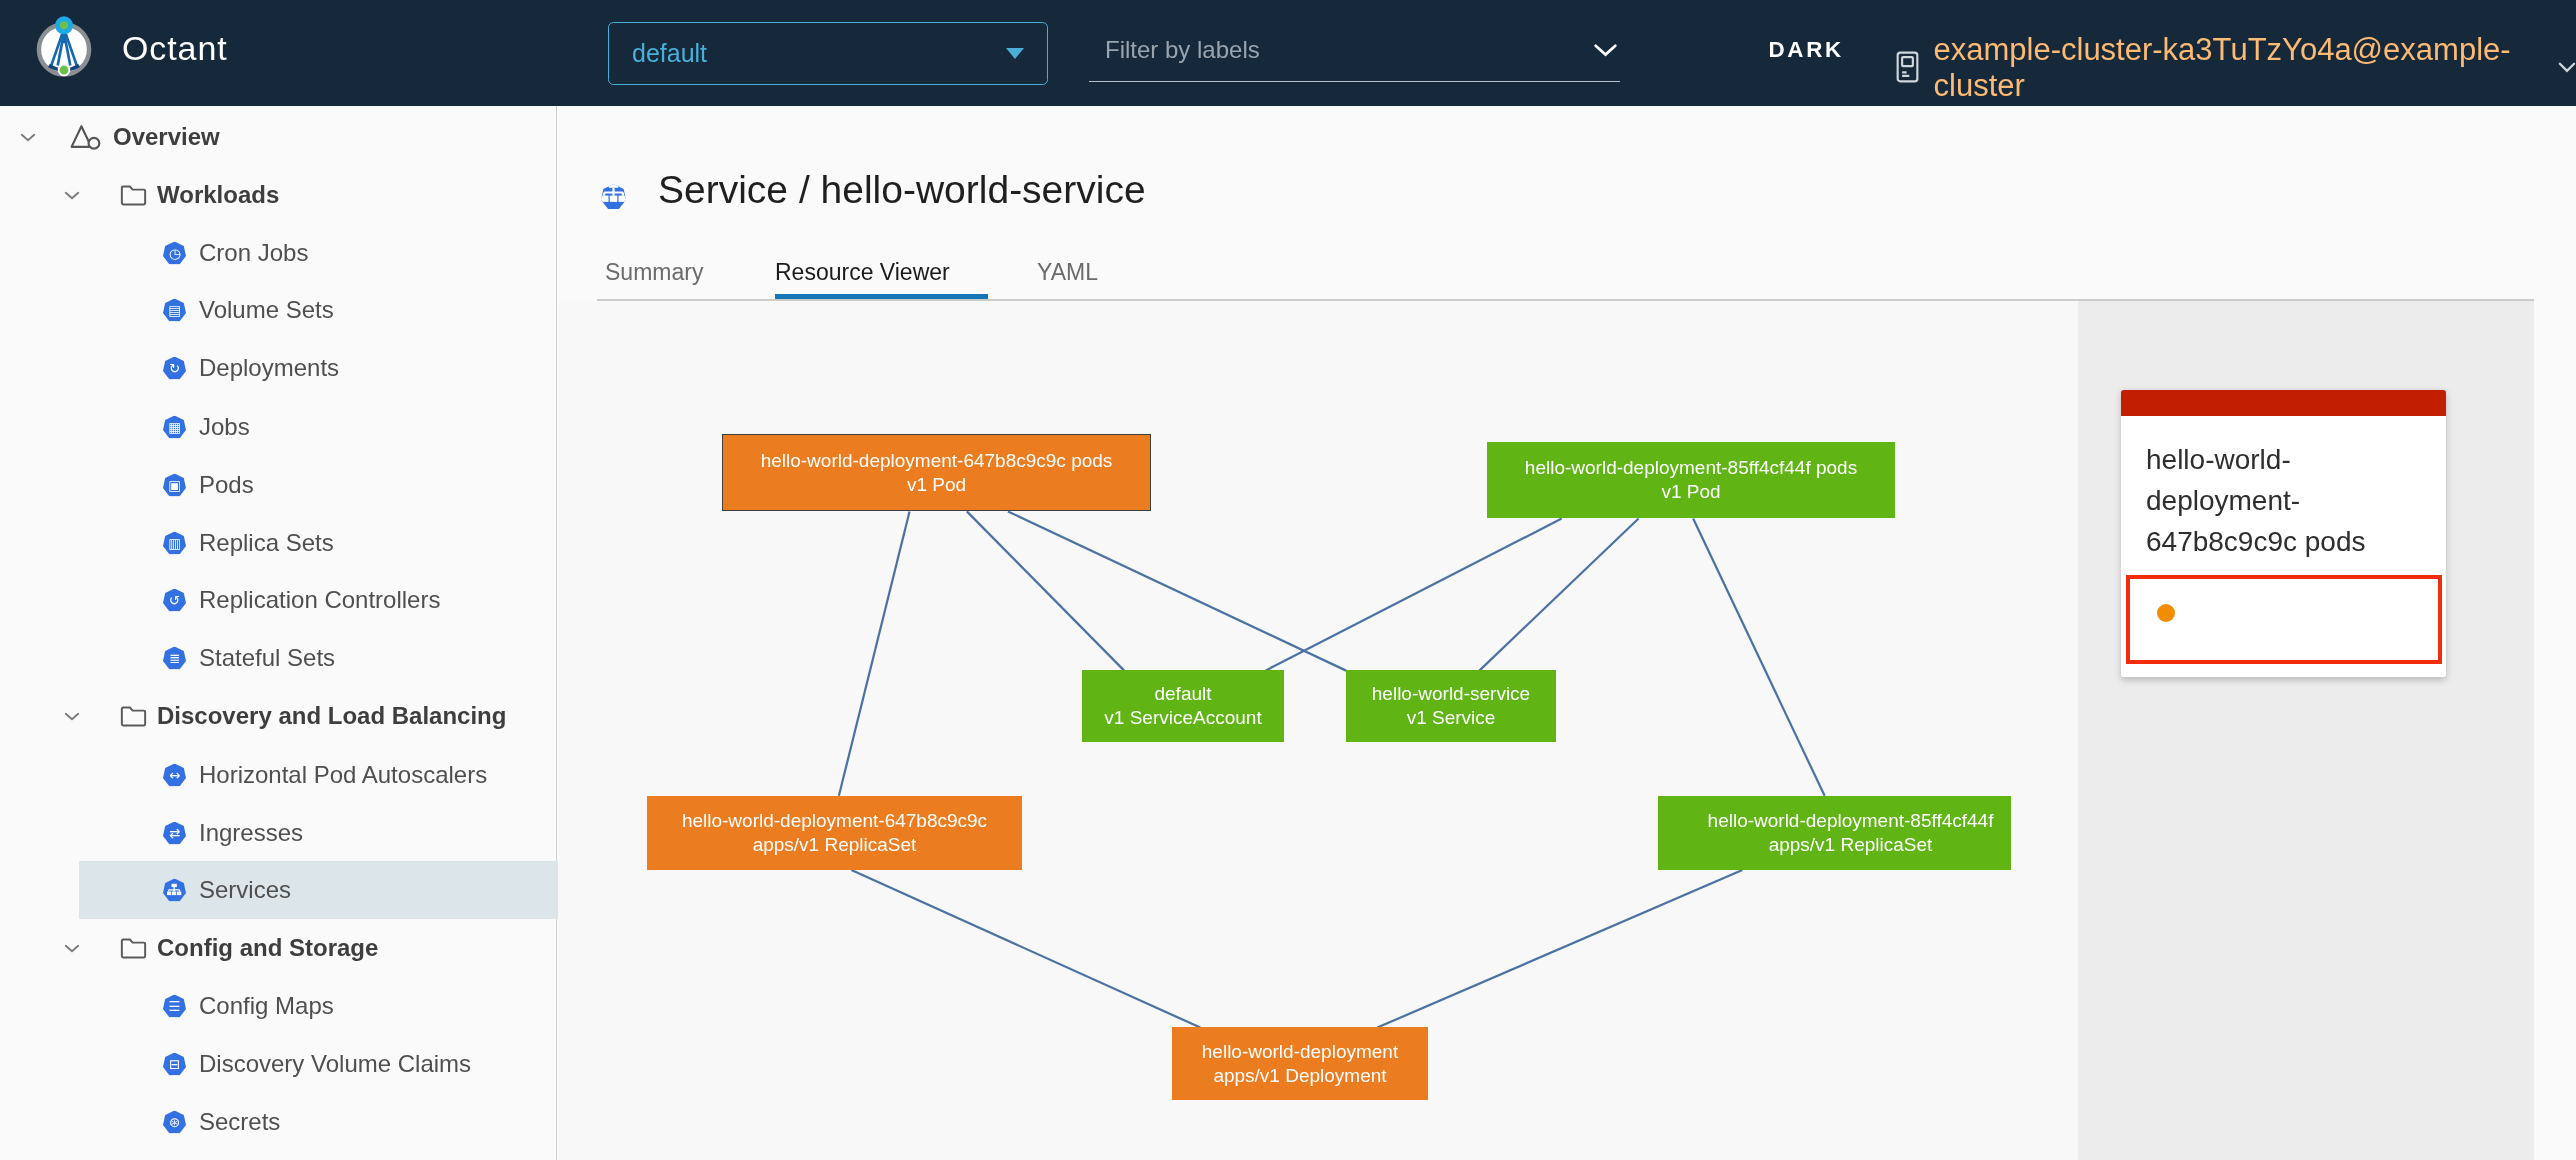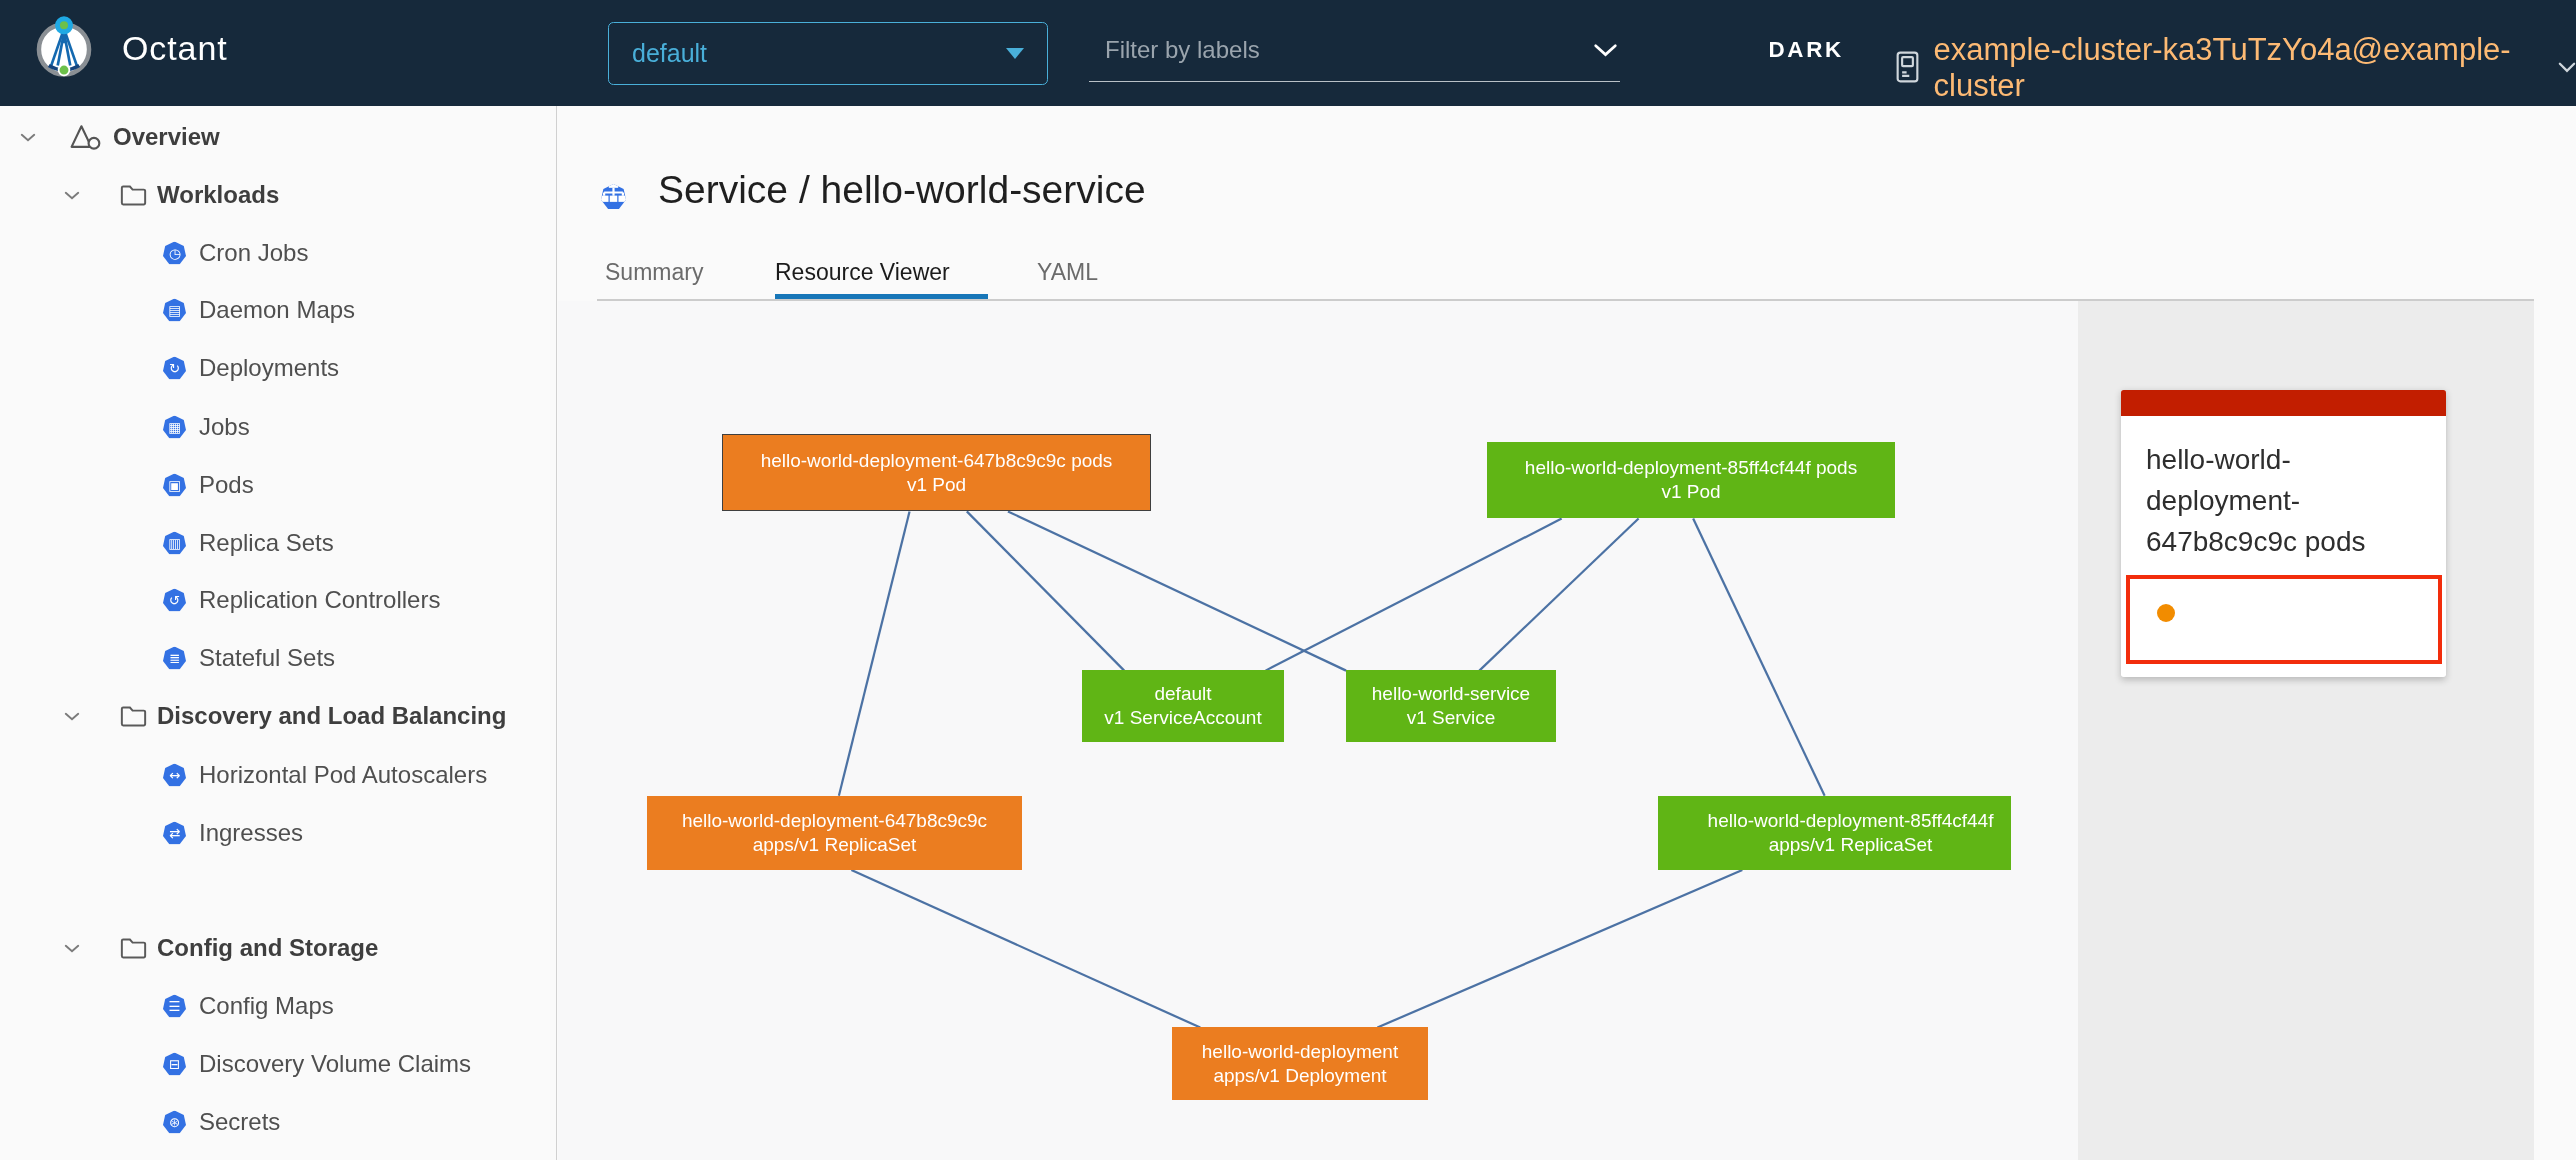--- a/index.html
+++ b/index.html
@@ -163,21 +163,21 @@
       <div class="nav-row" style="top: 118px;">
         <span class="nicon" style="left: 163px;">
           <span class="k8s-icon">◷</span>
         </span>
         <span class="nlabel" style="left: 199px;">Cron Jobs</span>
       </div>
       <div class="nav-row" style="top: 175px;">
         <span class="nicon" style="left: 163px;">
           <span class="k8s-icon">▤</span>
         </span>
-        <span class="nlabel" style="left: 199px;">Daemon Maps</span>
+        <span class="nlabel" style="left: 199px;">Volume Sets</span>
       </div>
       <div class="nav-row" style="top: 233px;">
         <span class="nicon" style="left: 163px;">
           <span class="k8s-icon">↻</span>
         </span>
         <span class="nlabel" style="left: 199px;">Deployments</span>
       </div>
       <div class="nav-row" style="top: 292px;">
         <span class="nicon" style="left: 163px;">
           <span class="k8s-icon">▦</span>
@@ -223,20 +223,32 @@
         <span class="nicon" style="left: 163px;">
           <span class="k8s-icon">↔</span>
         </span>
         <span class="nlabel" style="left: 199px;">Horizontal Pod Autoscalers</span>
       </div>
       <div class="nav-row" style="top: 698px;">
         <span class="nicon" style="left: 163px;">
           <span class="k8s-icon">⇄</span>
         </span>
         <span class="nlabel" style="left: 199px;">Ingresses</span>
+      </div>
+      <div class="nav-row selected" style="top: 755px;">
+        <span class="nicon" style="left: 84px;">
+          <span class="k8s-icon"><svg width="14.3" height="12.5" viewBox="0 0 16 14" style="margin-top:5.4px">
+              <rect x="5" y="0" width="6" height="4" fill="#fff"></rect>
+              <path d="M8 4v3 M2 7h12 M2 7v2 M8 7v2 M14 7v2" stroke="#fff" stroke-width="1.4" fill="none"></path>
+              <rect x="0" y="9" width="4.8" height="4" fill="#fff"></rect>
+              <rect x="5.6" y="9" width="4.8" height="4" fill="#fff"></rect>
+              <rect x="11.2" y="9" width="4.8" height="4" fill="#fff"></rect>
+            </svg></span>
+        </span>
+        <span class="nlabel" style="left: 120px;">Services</span>
       </div>
       <div class="nav-row" style="top: 813px;">
         <span class="chev" style="left: 64px;"><svg width="16" height="9" viewBox="0 0 18 10" fill="none" stroke="#7b7b7b" stroke-width="2.2" stroke-linecap="round">
             <path d="M2 2 L9 8 L16 2"></path>
           </svg></span>
         <span class="nicon" style="left: 120px;">
           <svg width="27" height="21.5" viewBox="0 0 30 24" fill="none" stroke="#5a5a5a" stroke-width="2.2">
             <path d="M2 21 V4 a1.5 1.5 0 0 1 1.5 -1.5 H11 l3 3.5 H26.5 A1.5 1.5 0 0 1 28 7.5 V21 a1.5 1.5 0 0 1 -1.5 1.5 H3.5 A1.5 1.5 0 0 1 2 21 Z"></path>
           </svg>
         </span>

